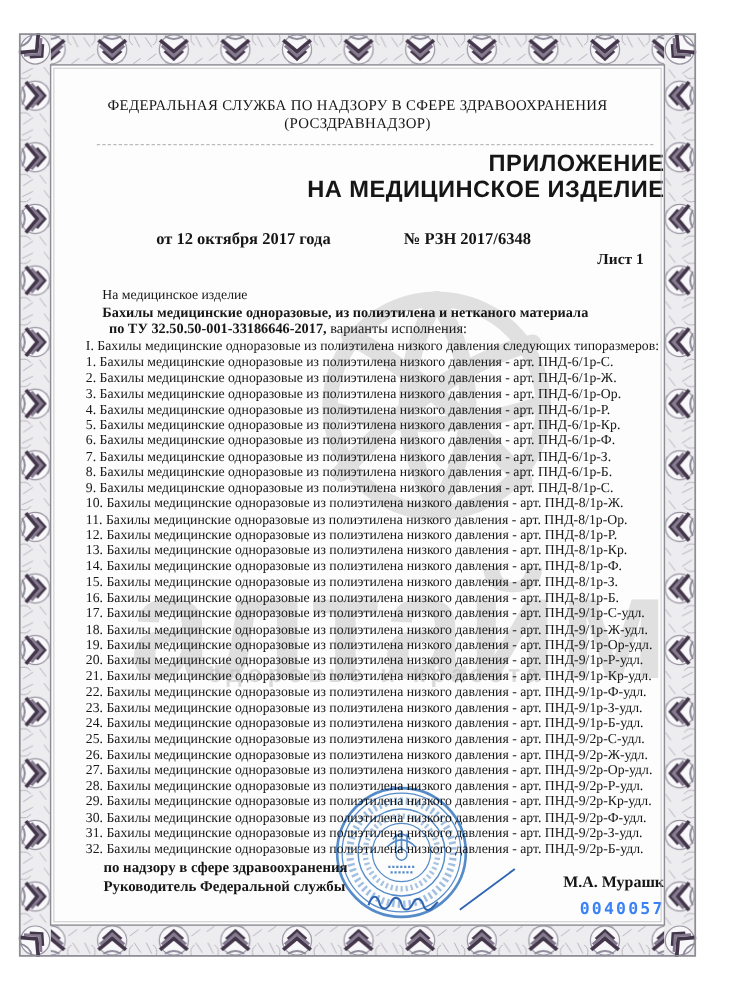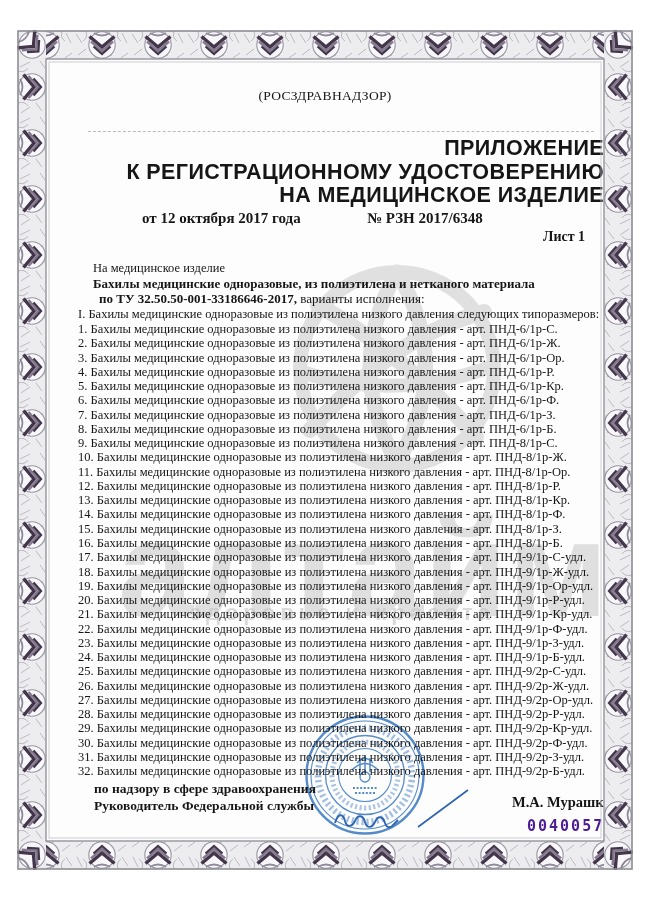--- a/index.html
+++ b/index.html
@@ -35,21 +35,21 @@
   .intro{position:absolute;left:78px;top:261px;font-size:12.5px;line-height:15.2px;white-space:nowrap;}
   .intro .l1{margin-left:15px;}
   .intro .l2{margin-left:15px;font-weight:700;font-size:13px;}
   .intro .l3{margin-left:21px;font-size:13px;}
   .intro .l3 .b{font-weight:700;text-align:right;}
   .items{position:absolute;left:78px;top:322px;font-size:12.5px;line-height:14.26px;white-space:nowrap;}
   
   .sig-block{position:absolute;left:94px;top:780px;font-weight:700;font-size:13.5px;line-height:17px;white-space:nowrap;}
   .sig-name{position:absolute;left:512px;top:794px;font-weight:700;font-size:14.5px;white-space:nowrap;}
   .serial{position:absolute;left:527px;top:817px;font-family:"DejaVu Sans Mono",monospace;
-    font-weight:700;font-size:15px;letter-spacing:2px;color:#4c1d95;}
+    font-weight:700;font-size:15px;letter-spacing:2px;color:#3b82f6;}
 </style>
 </head>
 <body>
 
 <div class="page">
 
   <div class="wm-layer">
     <svg width="664" height="900">
       <g fill="none" stroke="#c9c9c9" opacity="0.55" stroke-linecap="round">
         <circle cx="397" cy="369" r="97" stroke-width="14"></circle>
@@ -59,28 +59,28 @@
         <path d="M397 272 Q455 369 395 466" stroke-width="15"></path>
         <path d="M301 372 Q397 402 493 366" stroke-width="14"></path>
       </g>
     </svg>
     <div class="wm-big">алтаймаг</div>
     <div class="wm-small">здоровье и красота</div>
   </div>
 
   <div class="content-layer">
     <div class="header">
+      <div>ФЕДЕРАЛЬНАЯ СЛУЖБА ПО НАДЗОРУ В СФЕРЕ ЗДРАВООХРАНЕНИЯ</div>
       <div>(РОСЗДРАВНАДЗОР)</div>
     </div>
 
     <div class="sep"></div>
 
     <div class="title">
       <div>ПРИЛОЖЕНИЕ</div>
-      <div>К РЕГИСТРАЦИОННОМУ УДОСТОВЕРЕНИЮ</div>
       <div>НА МЕДИЦИНСКОЕ ИЗДЕЛИЕ</div>
     </div>
 
     <div class="meta-date">от 12 октября 2017 года</div>
     <div class="meta-num">№ РЗН 2017/6348</div>
     <div class="sheet">Лист 1</div>
 
     <div class="intro">
       <div class="l1">На медицинское изделие</div>
       <div class="l2">Бахилы медицинские одноразовые, из полиэтилена и нетканого материала</div>

